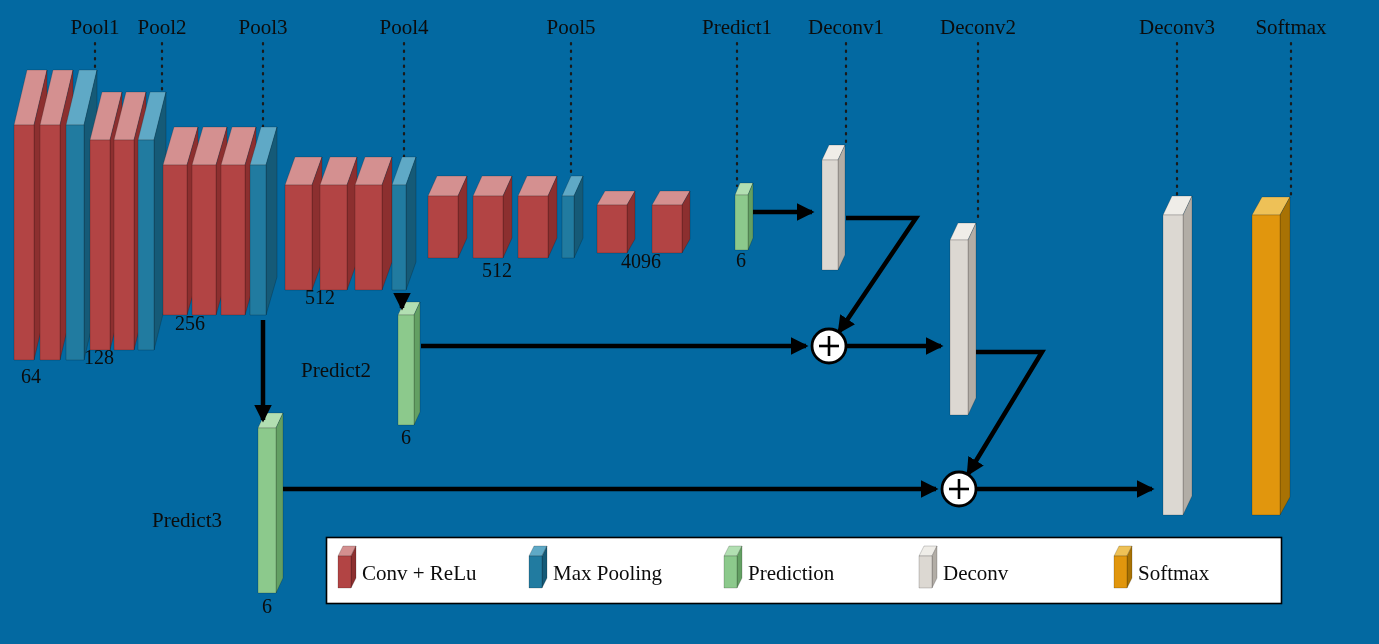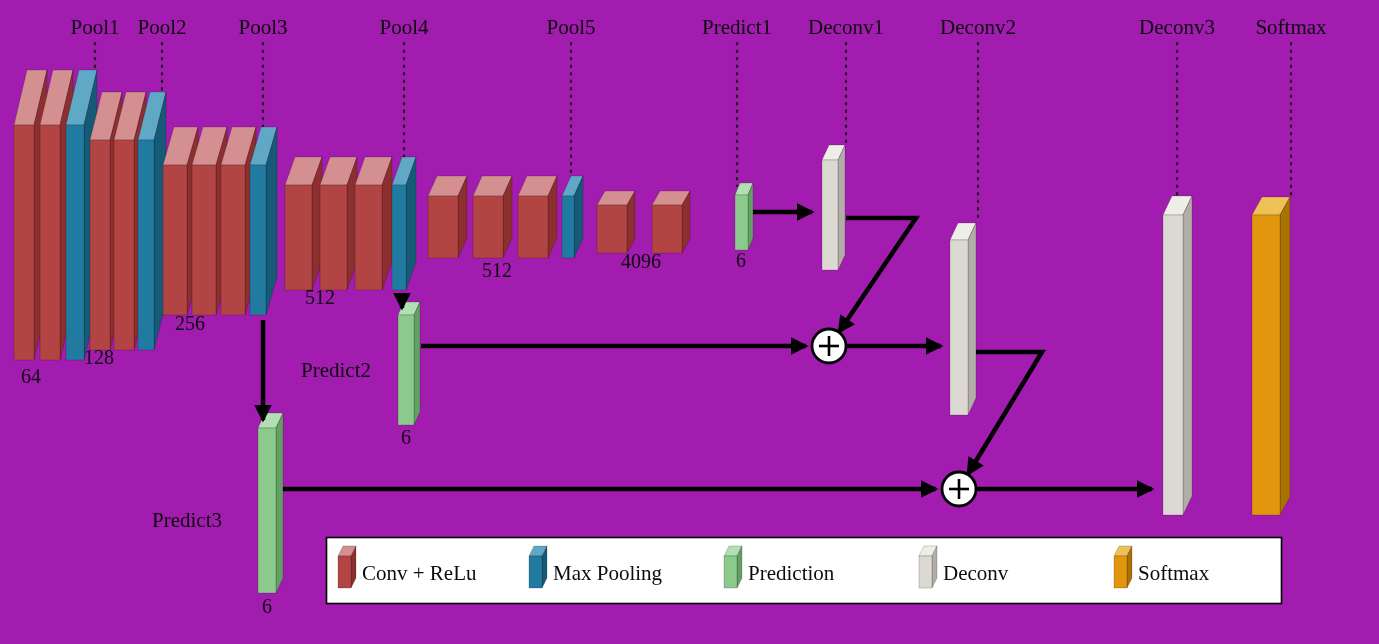--- a/index.html
+++ b/index.html
@@ -1,17 +1,17 @@
 <!DOCTYPE html>
 <html><head>
 <meta charset="utf-8">
 <title>Diagram</title>
 <style>
   html,body { margin:0; padding:0; background:#ffffff; }
-  .canvas { position:relative; width:1379px; height:644px; background:#a21caf; overflow:hidden; }
+  .canvas { position:relative; width:1379px; height:644px; background:#0369a1; overflow:hidden; }
   svg { display:block; }
   text { fill:#0c0c0c; }
   .t-top    { font-family:"Liberation Serif", serif; font-size:21px; text-anchor:middle; }
   .t-size   { font-family:"Liberation Serif", serif; font-size:20px; text-anchor:middle; }
   .t-name   { font-family:"Liberation Serif", serif; font-size:21px; text-anchor:middle; }
   .t-legend { font-family:"Liberation Serif", serif; font-size:21px; text-anchor:start; }
   .dotted { stroke:#1a1a1a; stroke-width:2.2; stroke-linecap:round; stroke-dasharray:1.5 6; fill:none; }
   .arrow  { stroke:#000000; stroke-width:4.5; fill:none; stroke-linejoin:miter; marker-end:url(#arrowhead); }
   .sum-circle { fill:#ffffff; stroke:#000000; stroke-width:2.8; }
   .sum-line   { stroke:#000000; stroke-width:2.6; stroke-linecap:butt; }

